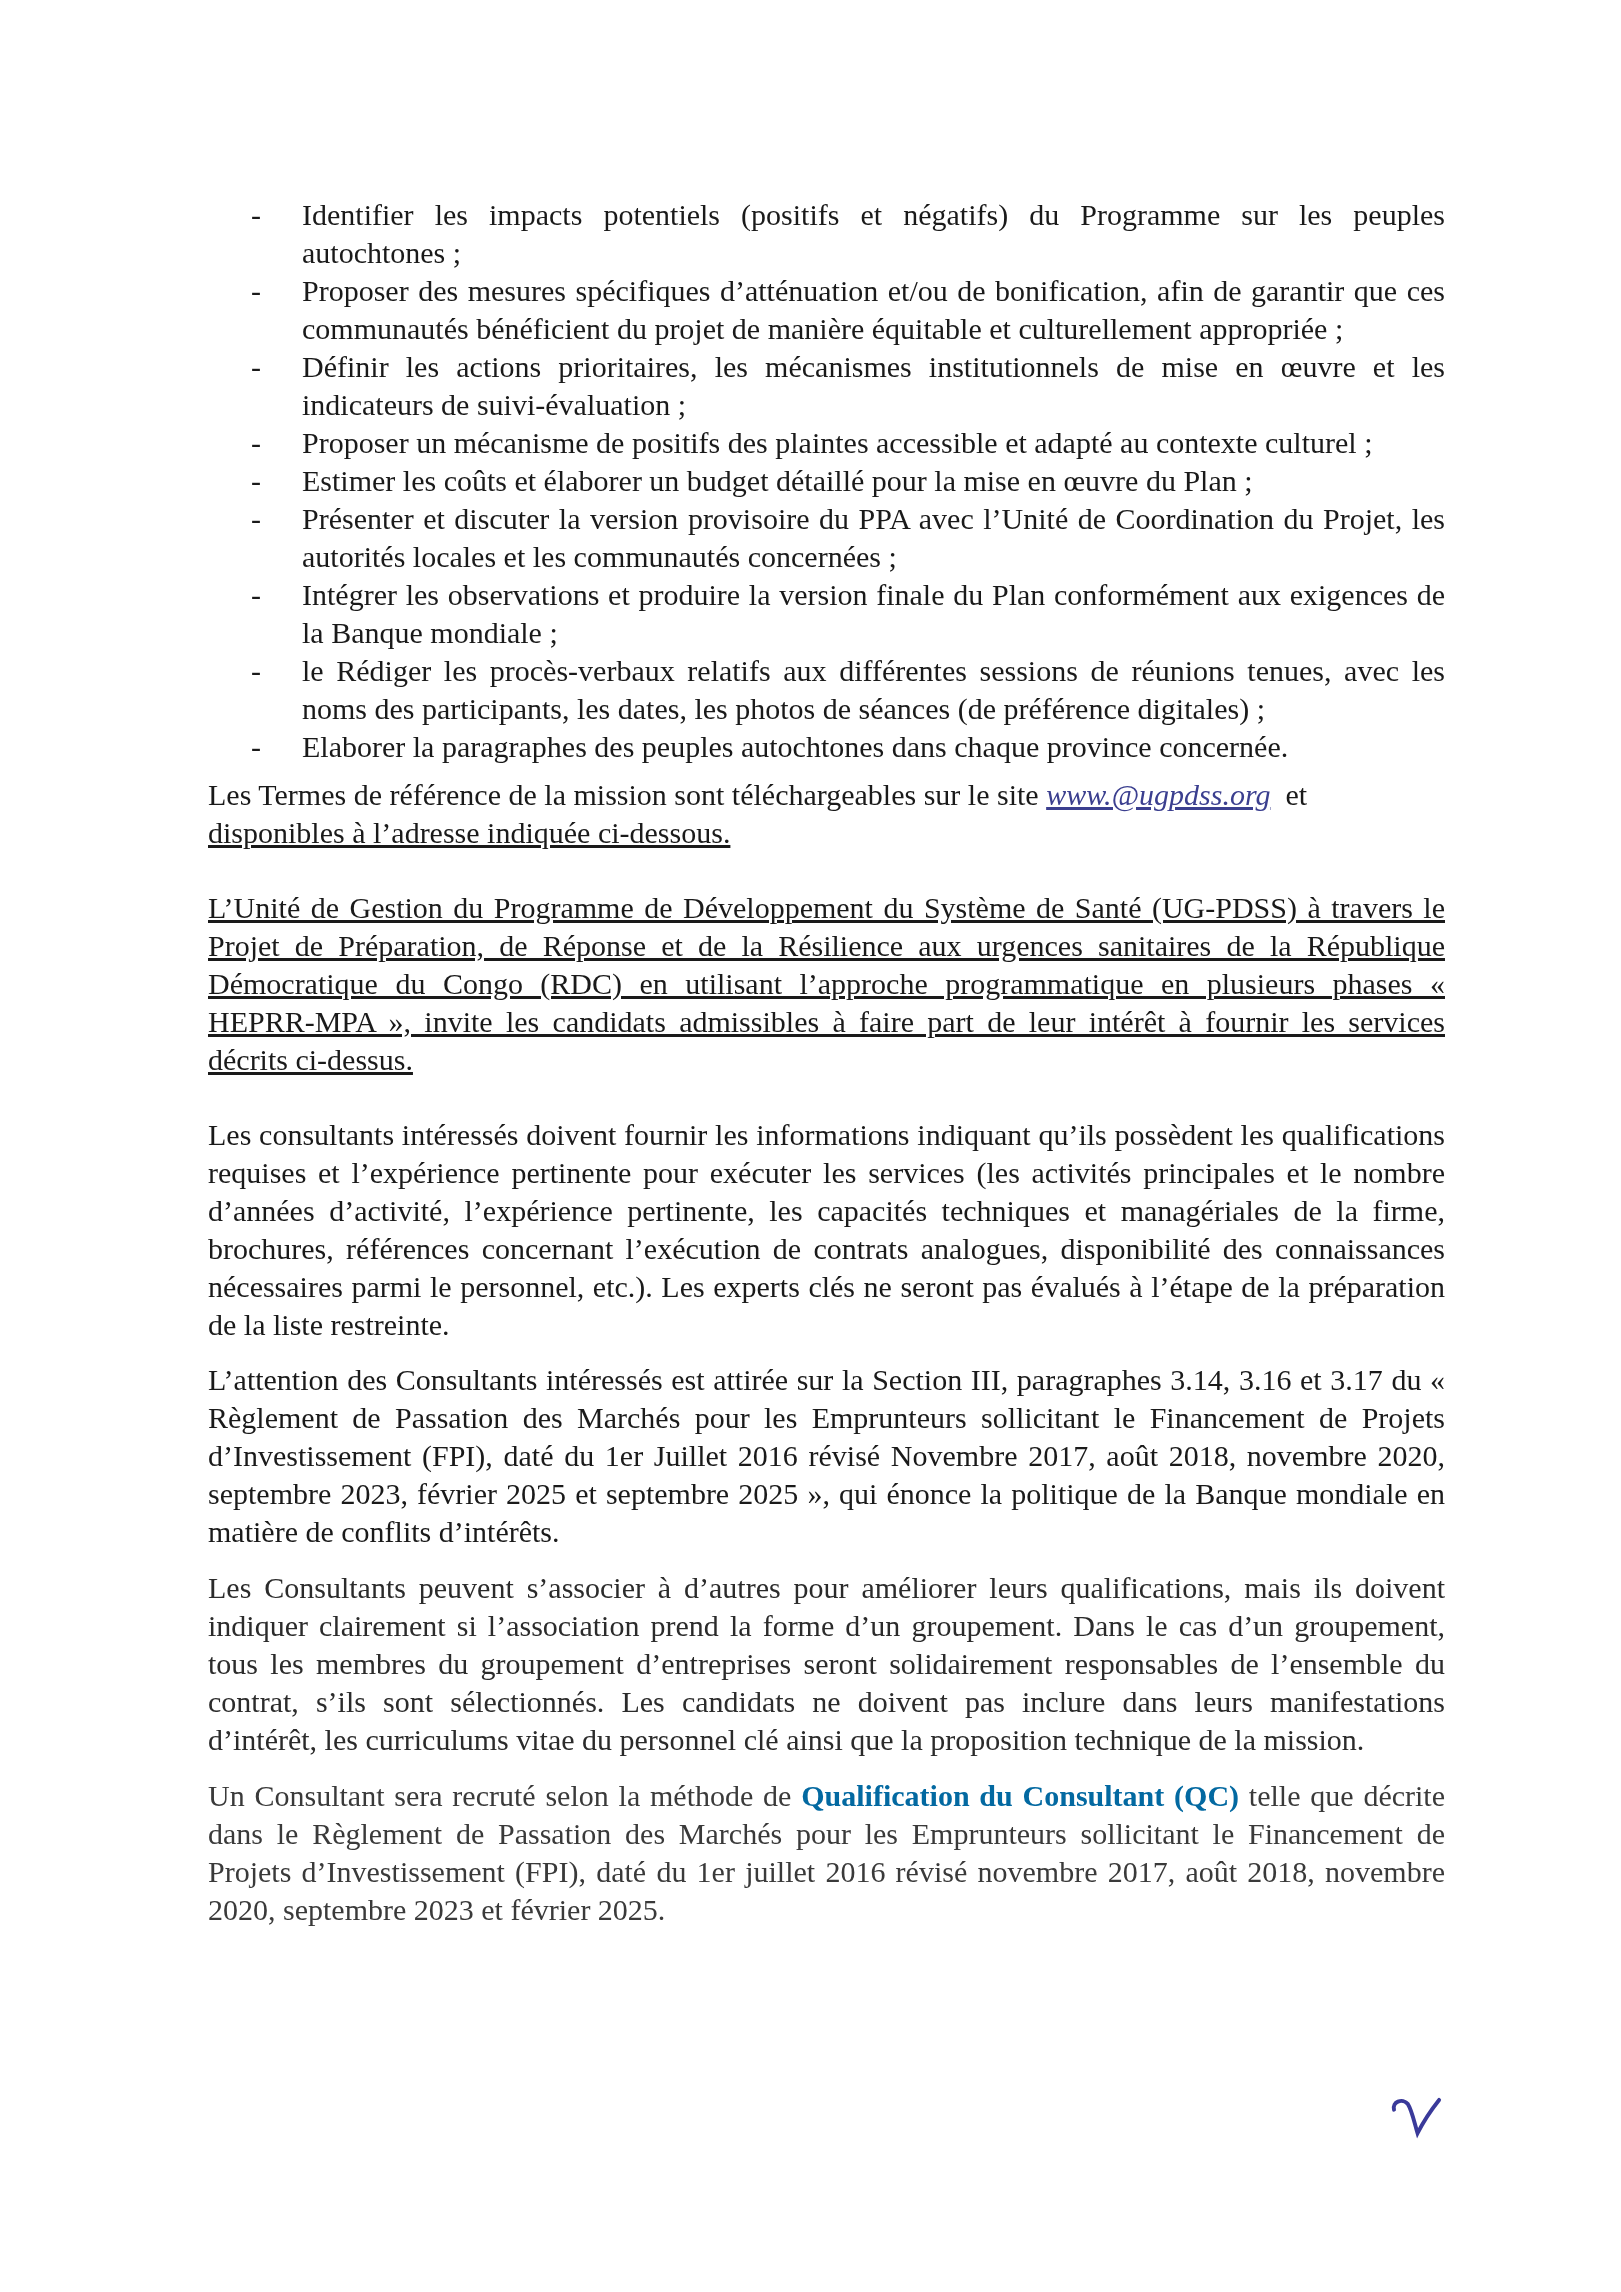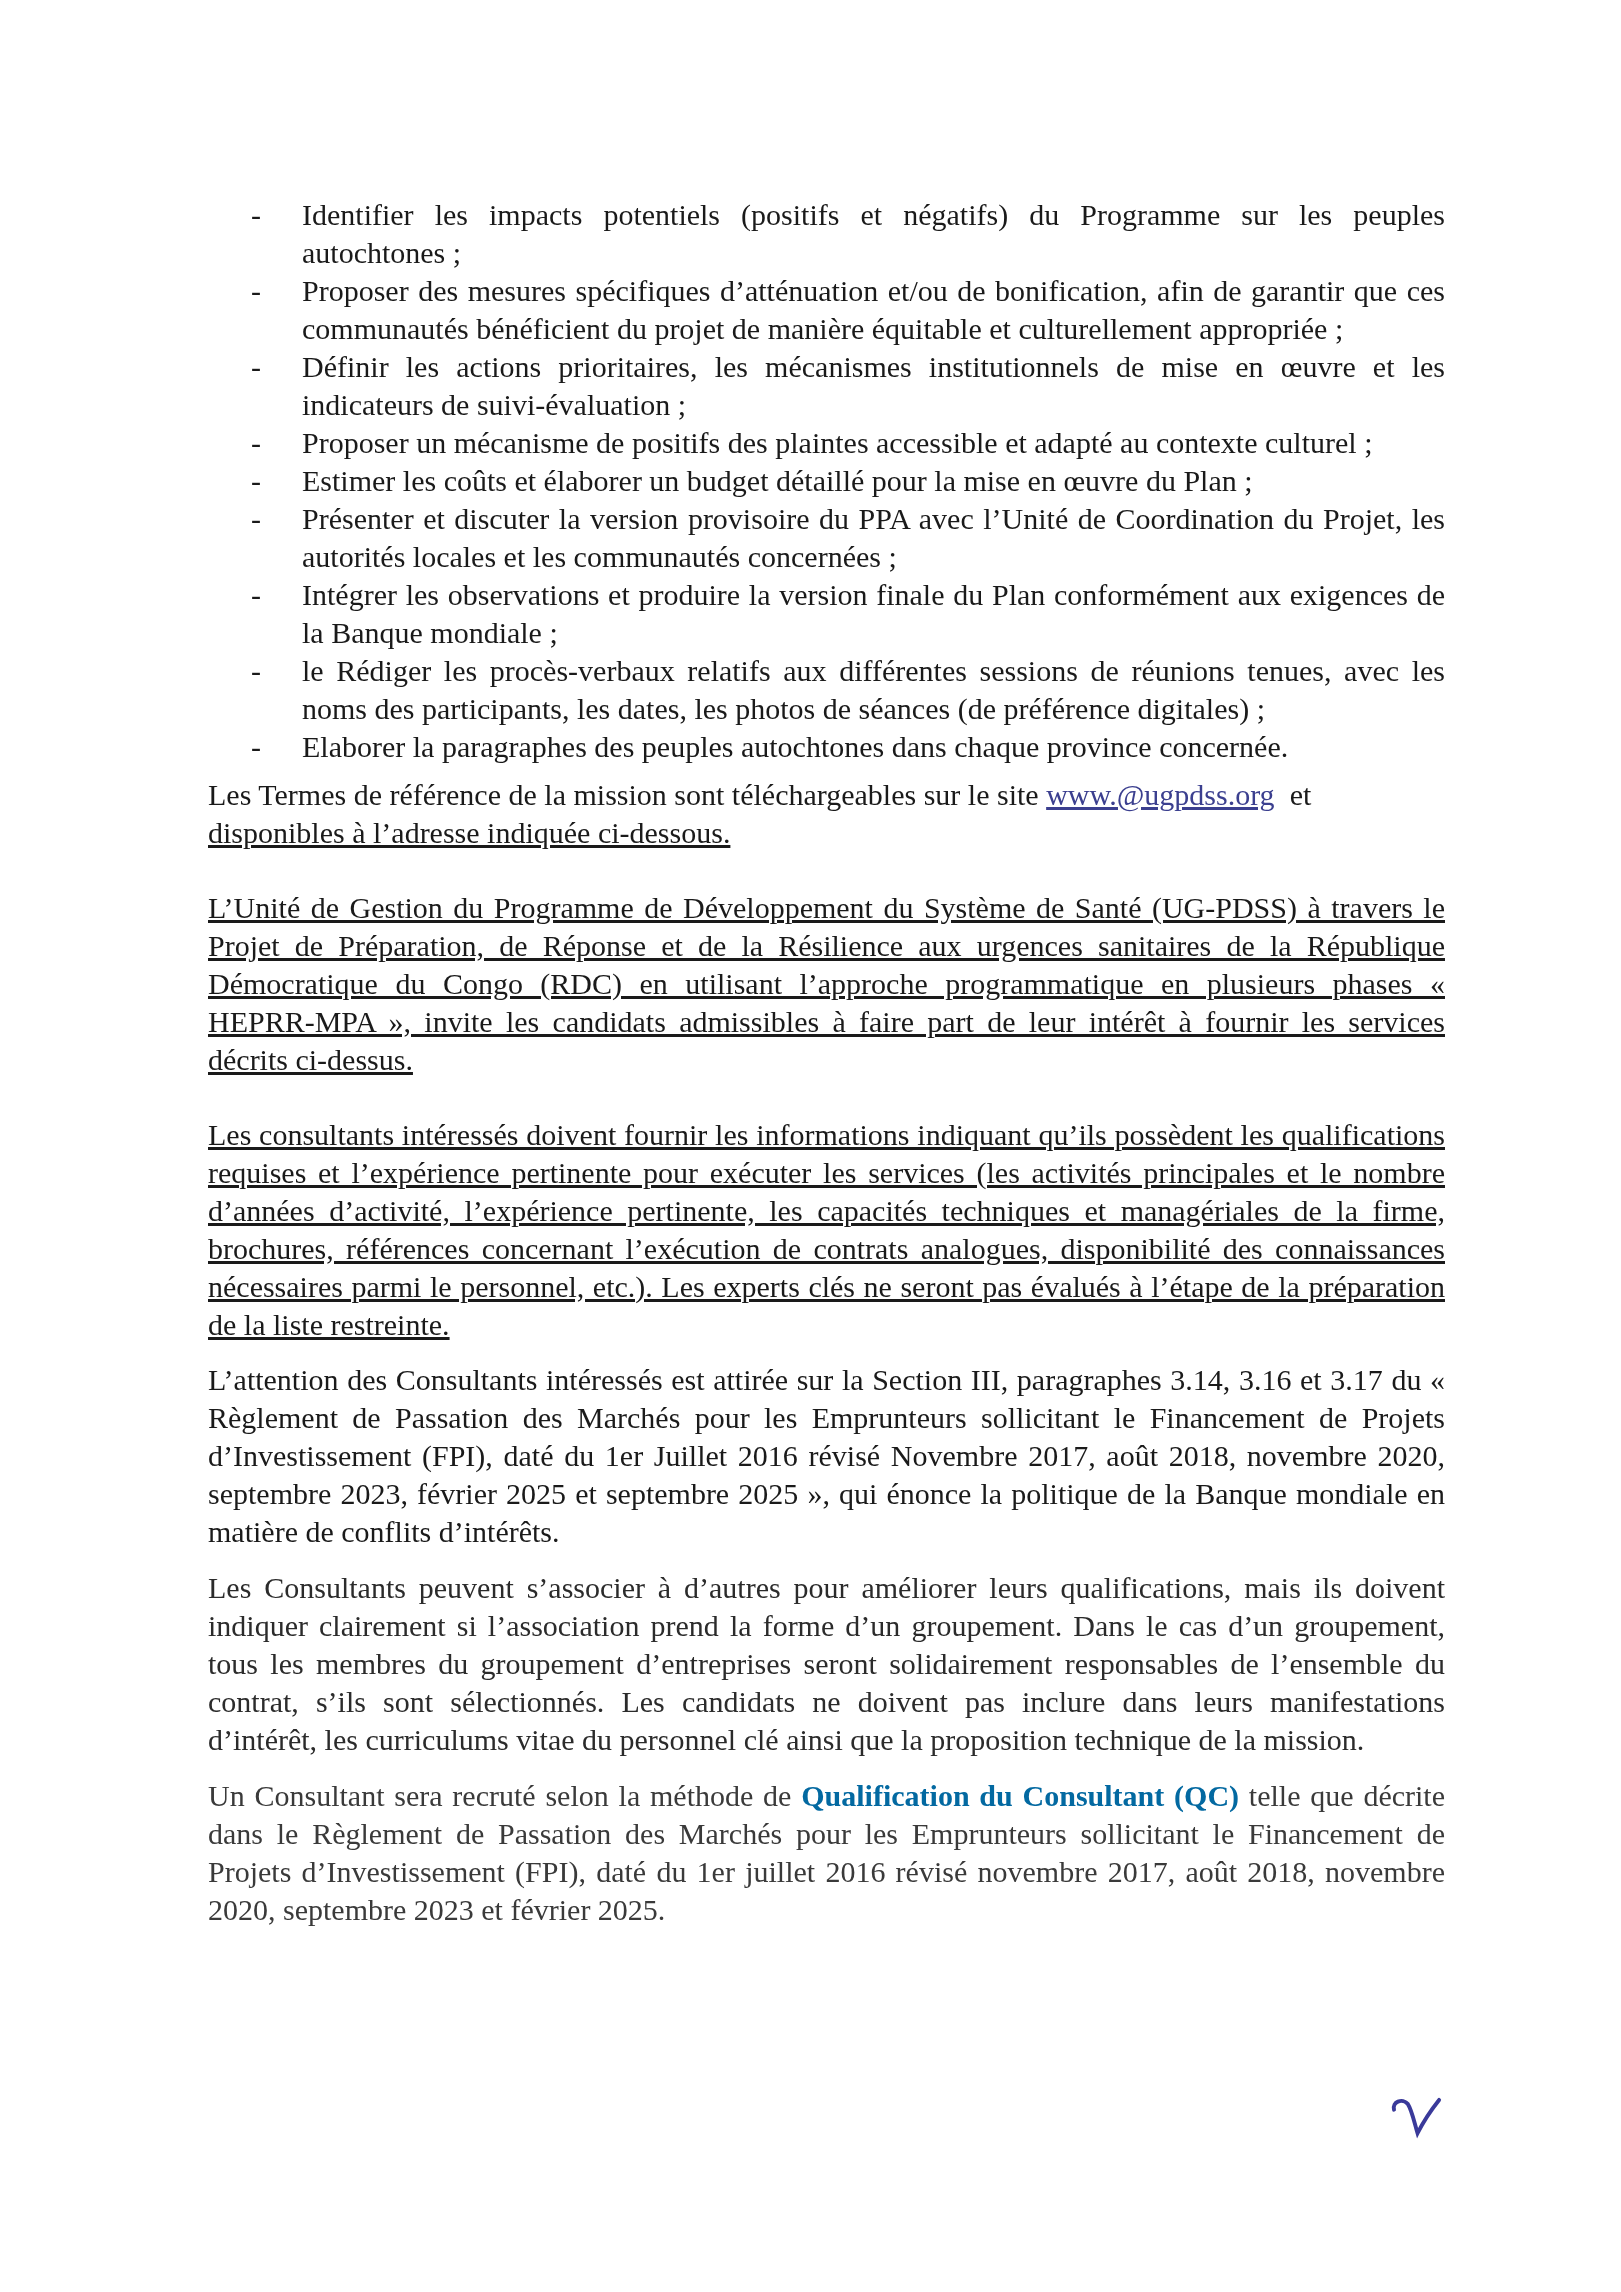--- a/index.html
+++ b/index.html
@@ -30,27 +30,28 @@
     position: absolute;
     left: 43px;
     top: 0;
   }
   p {
     margin: 0;
     text-align: justify;
   }
   .p-tdr { margin-top: 9.8px; }
   .p-ug { margin-top: 37px; text-decoration: underline; }
-  .p-consult { margin-top: 37px; text-decoration: underline; }
+  .p-consult { margin-top: 37px; }
   .p-attention { margin-top: 17.6px; }
   .p-assoc { margin-top: 17.6px; color: #2b2b2b; }
   .p-qc { margin-top: 17.6px; color: #3a3a3a; }
   .link {
     color: #3b3f8f;
     text-decoration: underline;
+    font-style: italic;
   }
   .underline { text-decoration: underline; }
   .bold { font-weight: bold; color: #0369a1; }
   .signature {
     position: absolute;
     left: 1390px;
     top: 2096px;
     width: 59px;
     height: 49px;
   }

